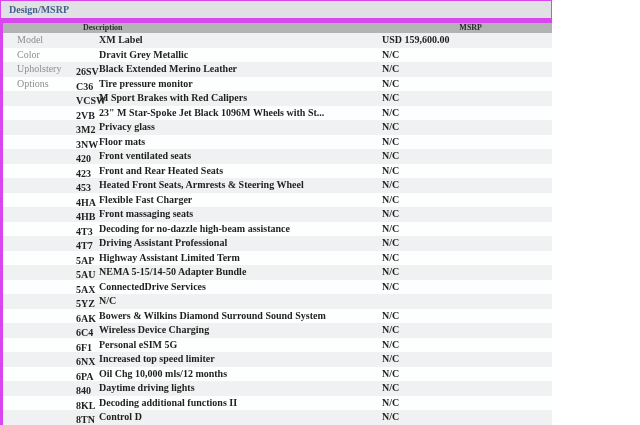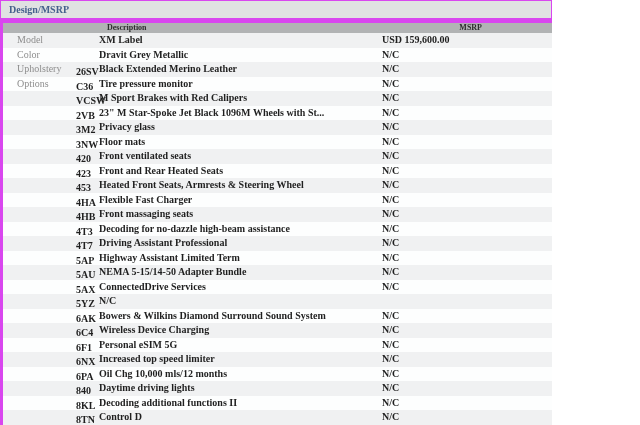--- a/index.html
+++ b/index.html
@@ -31,21 +31,21 @@
     position: relative;
     height: 10px;
     line-height: 10px;
     background: #b1b3b4;
     font-size: 8px;
     font-weight: bold;
     color: #2e2e2e;
   }
   .thead .desc-header {
     display: inline-block;
-    padding-left: 104px;
+    padding-left: 80px;
   }
   .thead .msrp-header {
     position: absolute;
     right: 152px;
     top: 0;
   }
   .rows .row {
     display: flex;
     height: 14.5px;
     line-height: 14.5px;

